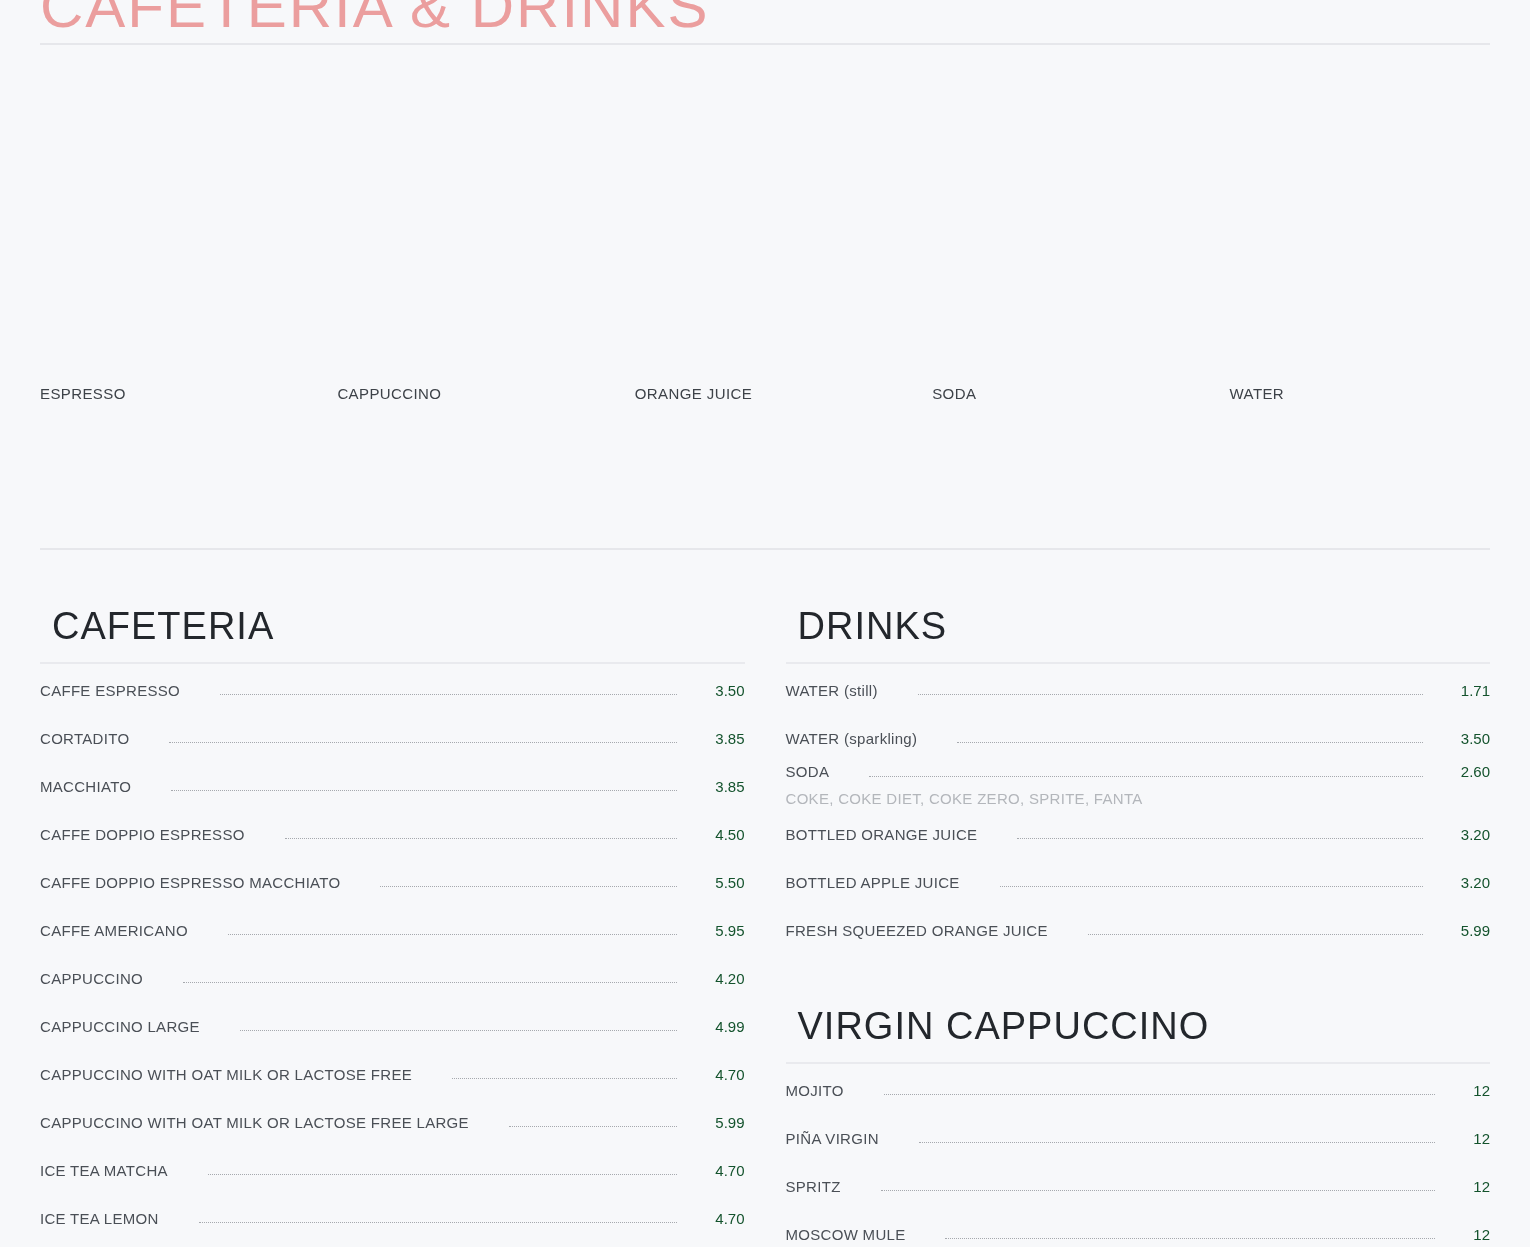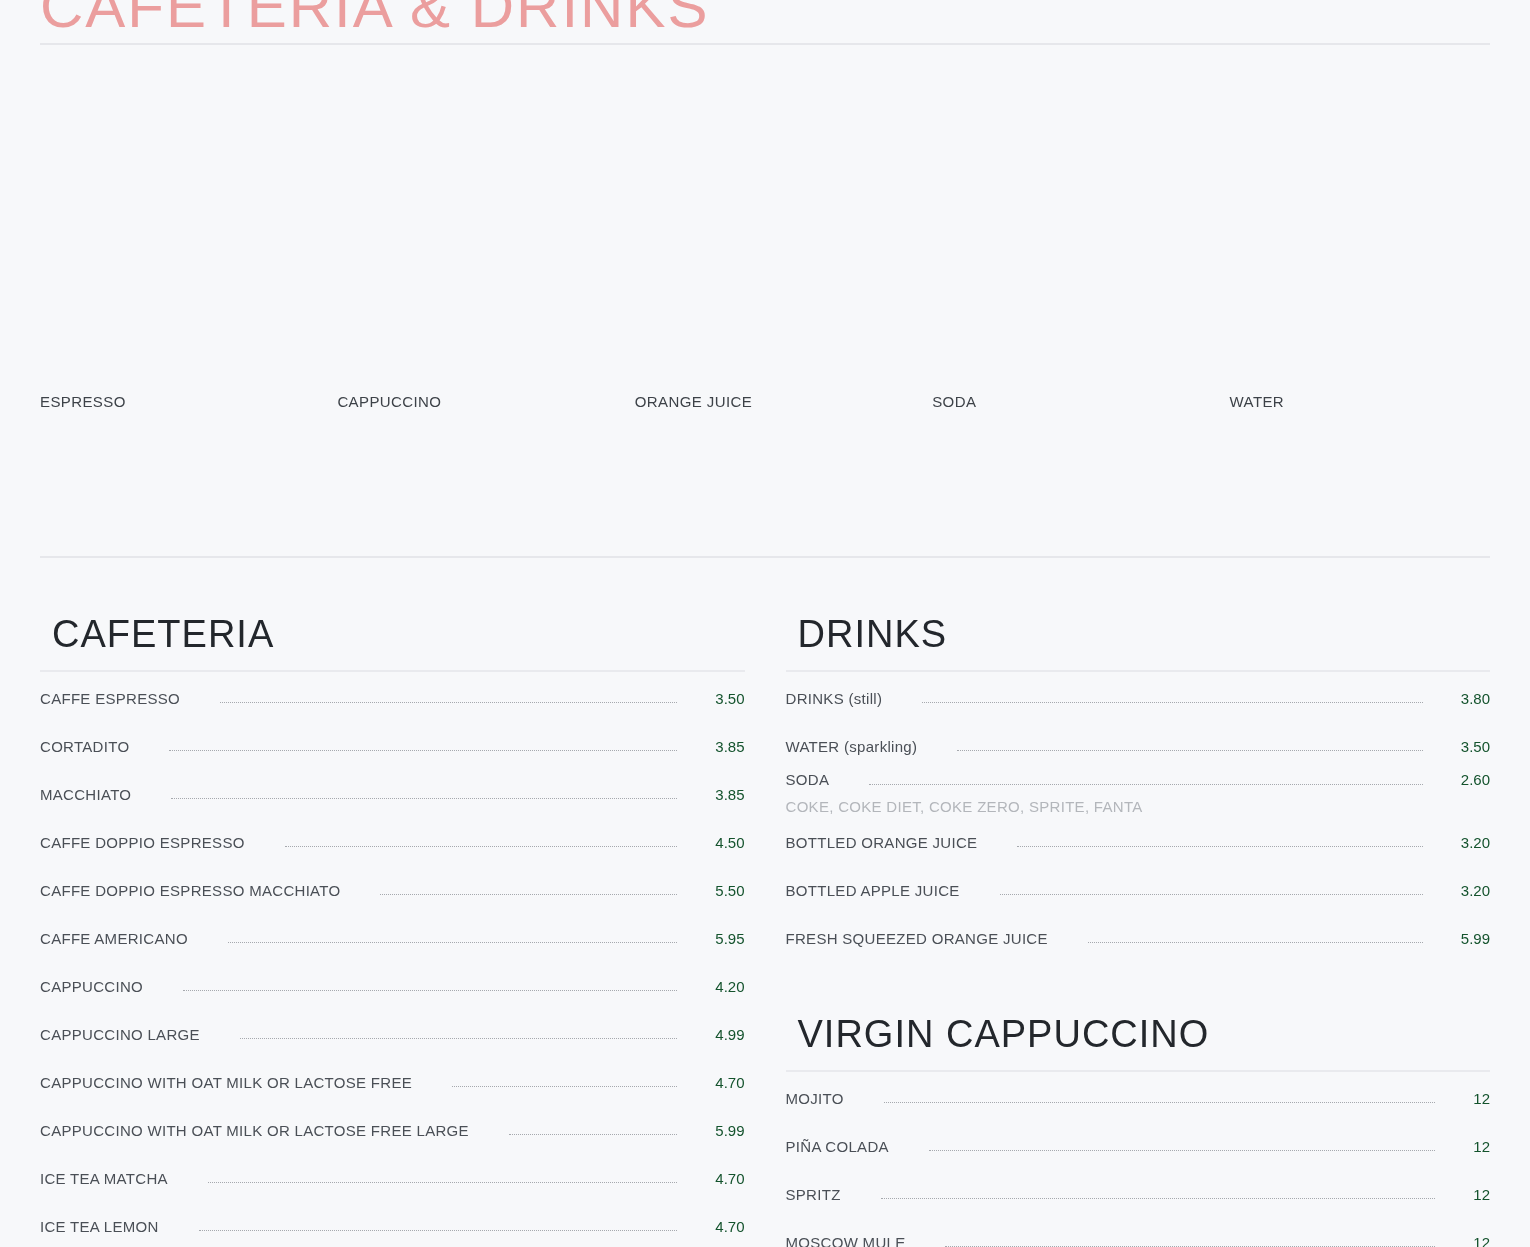--- a/index.html
+++ b/index.html
@@ -32,21 +32,21 @@
     height: 2px;
     background: #e6e7eb;
     border: none;
     margin: 13px 0 0 0;
   }
   
   .gallery {
     display: grid;
     grid-template-columns: repeat(5, 1fr);
     column-gap: 37px;
-    margin-top: 8px;
+    margin-top: 0;
   }
   .gallery .cell { display: block; }
   .gallery .ph {
     height: 340px;          
     background: transparent;
   }
   .gallery .cap {
     font-size: 15px;
     letter-spacing: 0.4px;
     color: #3d4248;
@@ -250,23 +250,23 @@
 
     <div>
 
       <div class="section">
         <h2>DRINKS</h2>
         <div class="h-rule"></div>
         <div class="items">
 
           <div class="item">
             <div class="line">
-              <span class="nm">DRINKS (still)</span>
-              <span class="leader"></span>
-              <span class="pr">3.80</span>
+              <span class="nm">WATER (still)</span>
+              <span class="leader"></span>
+              <span class="pr">1.71</span>
             </div>
           </div>
           <div class="item">
             <div class="line">
               <span class="nm">WATER (sparkling)</span>
               <span class="leader"></span>
               <span class="pr">3.50</span>
             </div>
           </div>
           <div class="item">
@@ -311,21 +311,21 @@
 
           <div class="item">
             <div class="line">
               <span class="nm">MOJITO</span>
               <span class="leader"></span>
               <span class="pr">12</span>
             </div>
           </div>
           <div class="item">
             <div class="line">
-              <span class="nm">PIÑA COLADA</span>
+              <span class="nm">PIÑA VIRGIN</span>
               <span class="leader"></span>
               <span class="pr">12</span>
             </div>
           </div>
           <div class="item">
             <div class="line">
               <span class="nm">SPRITZ</span>
               <span class="leader"></span>
               <span class="pr">12</span>
             </div>

